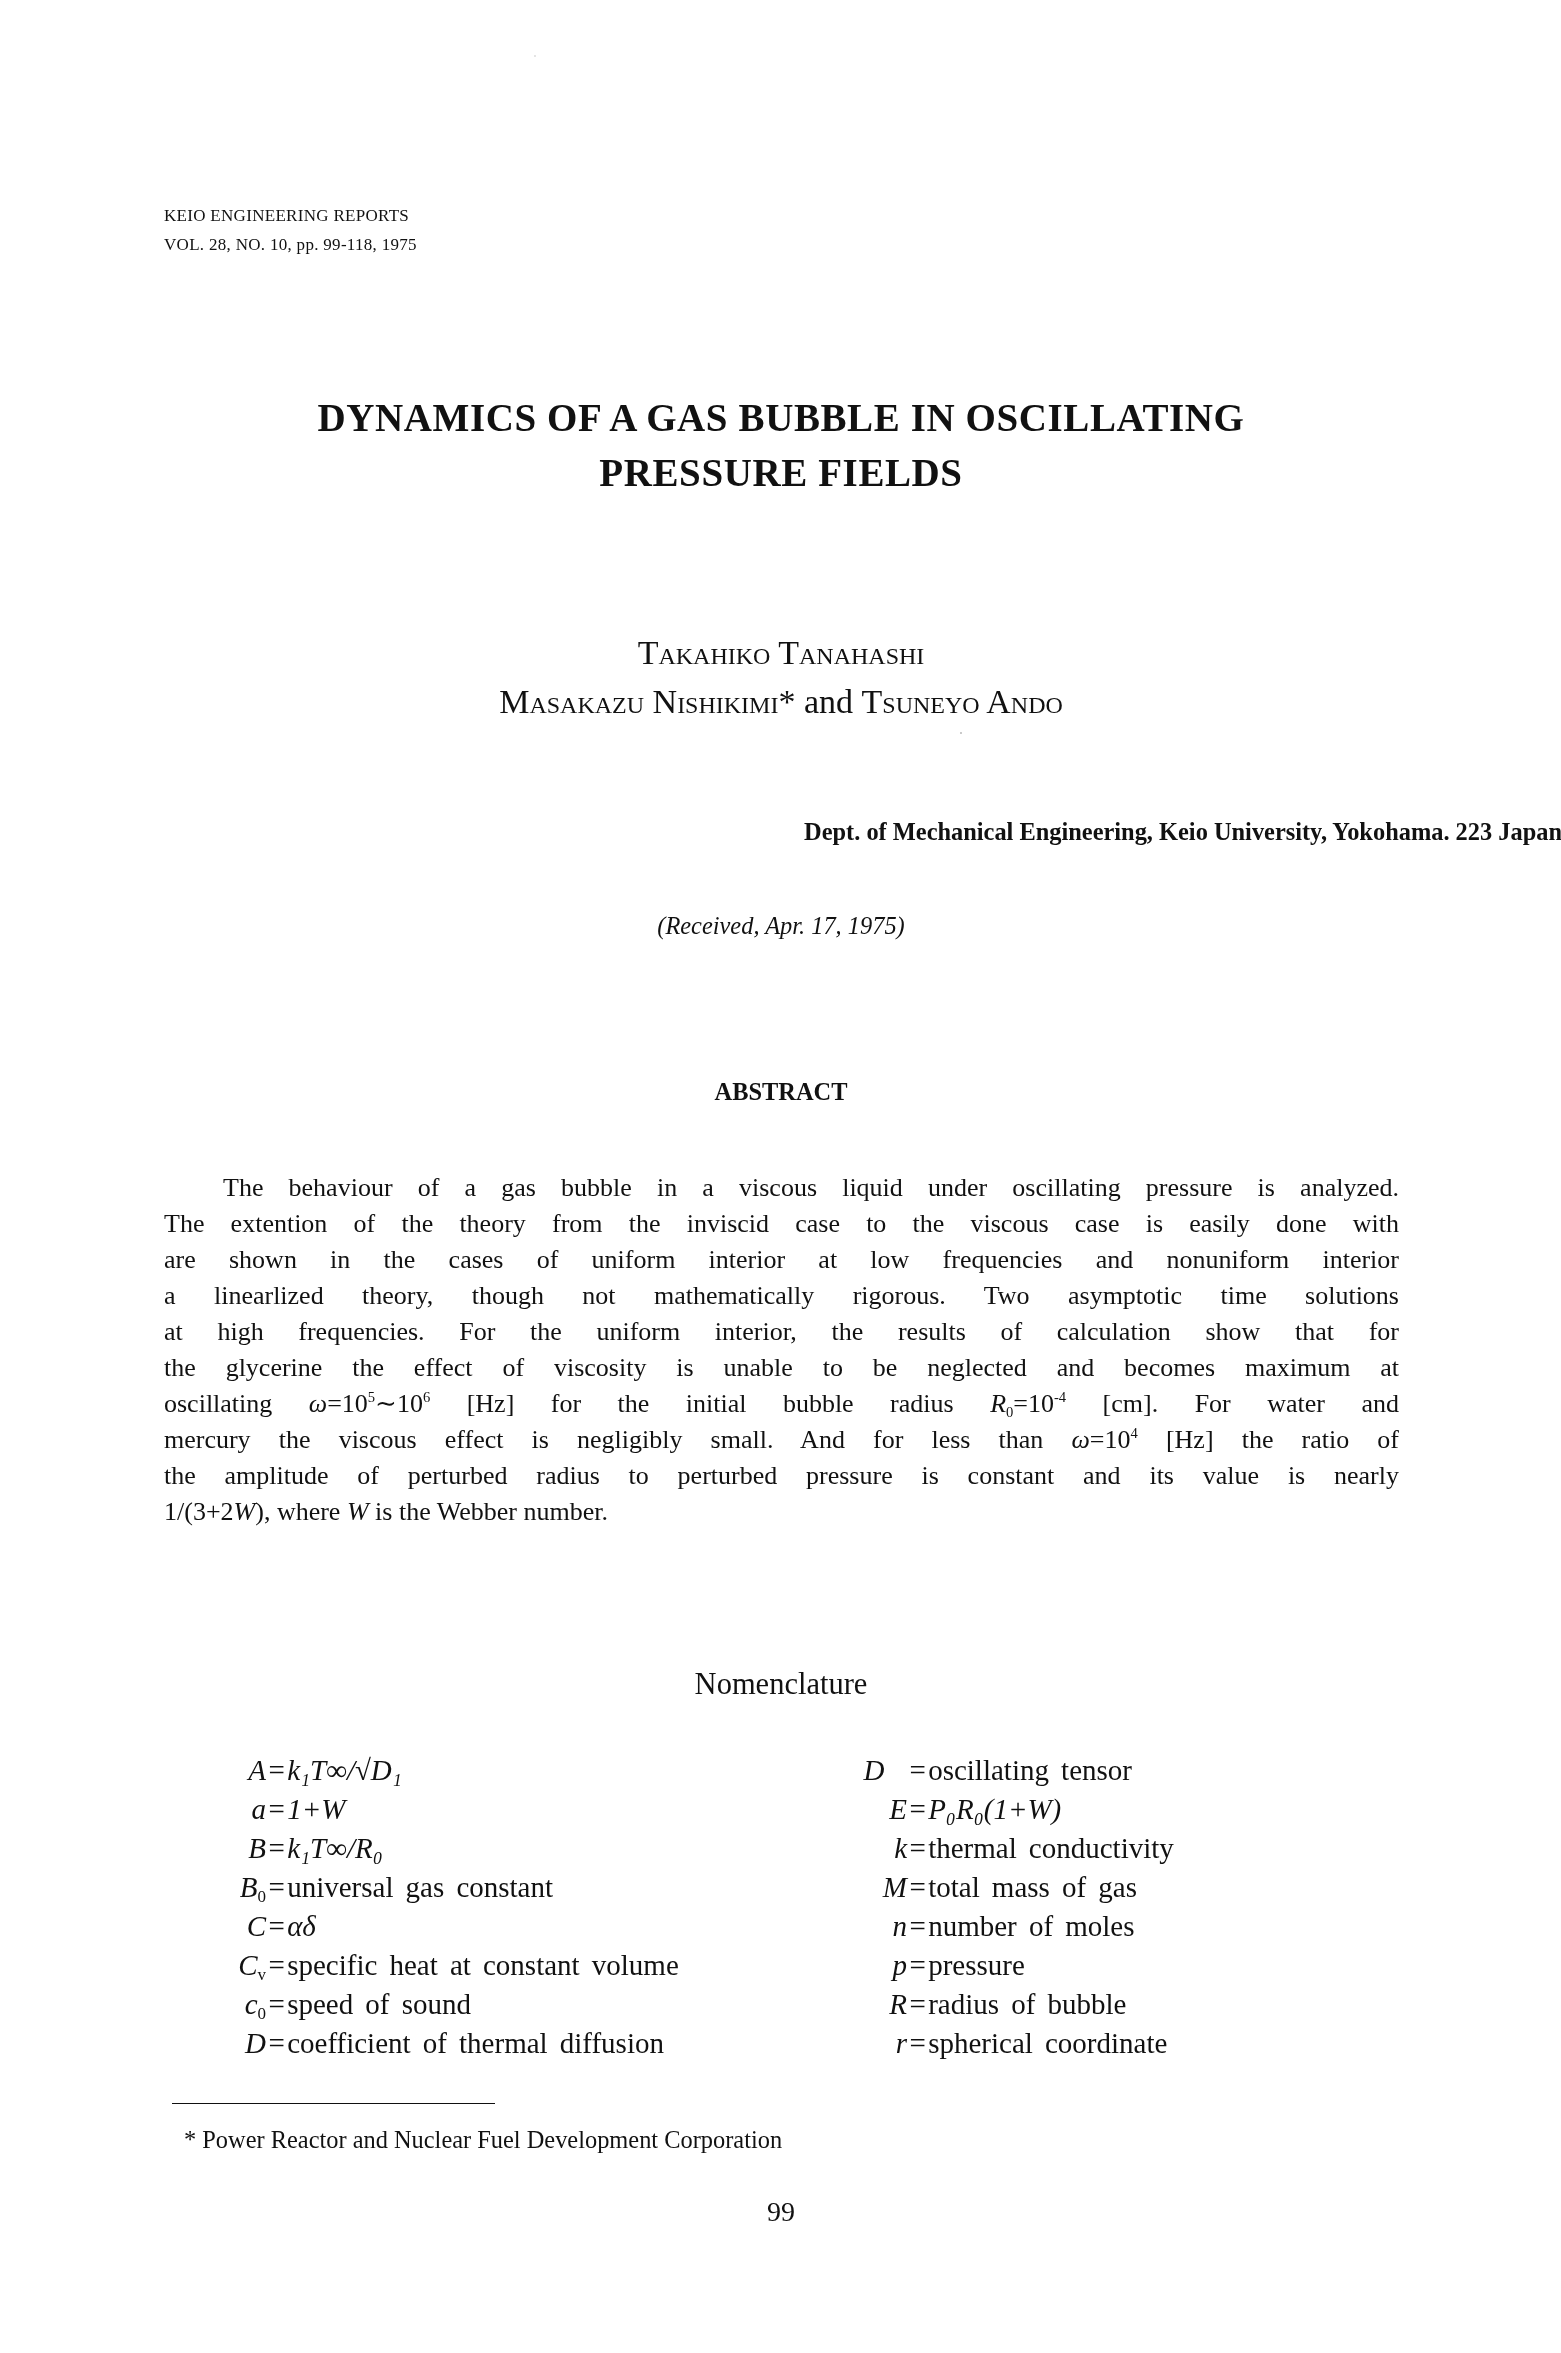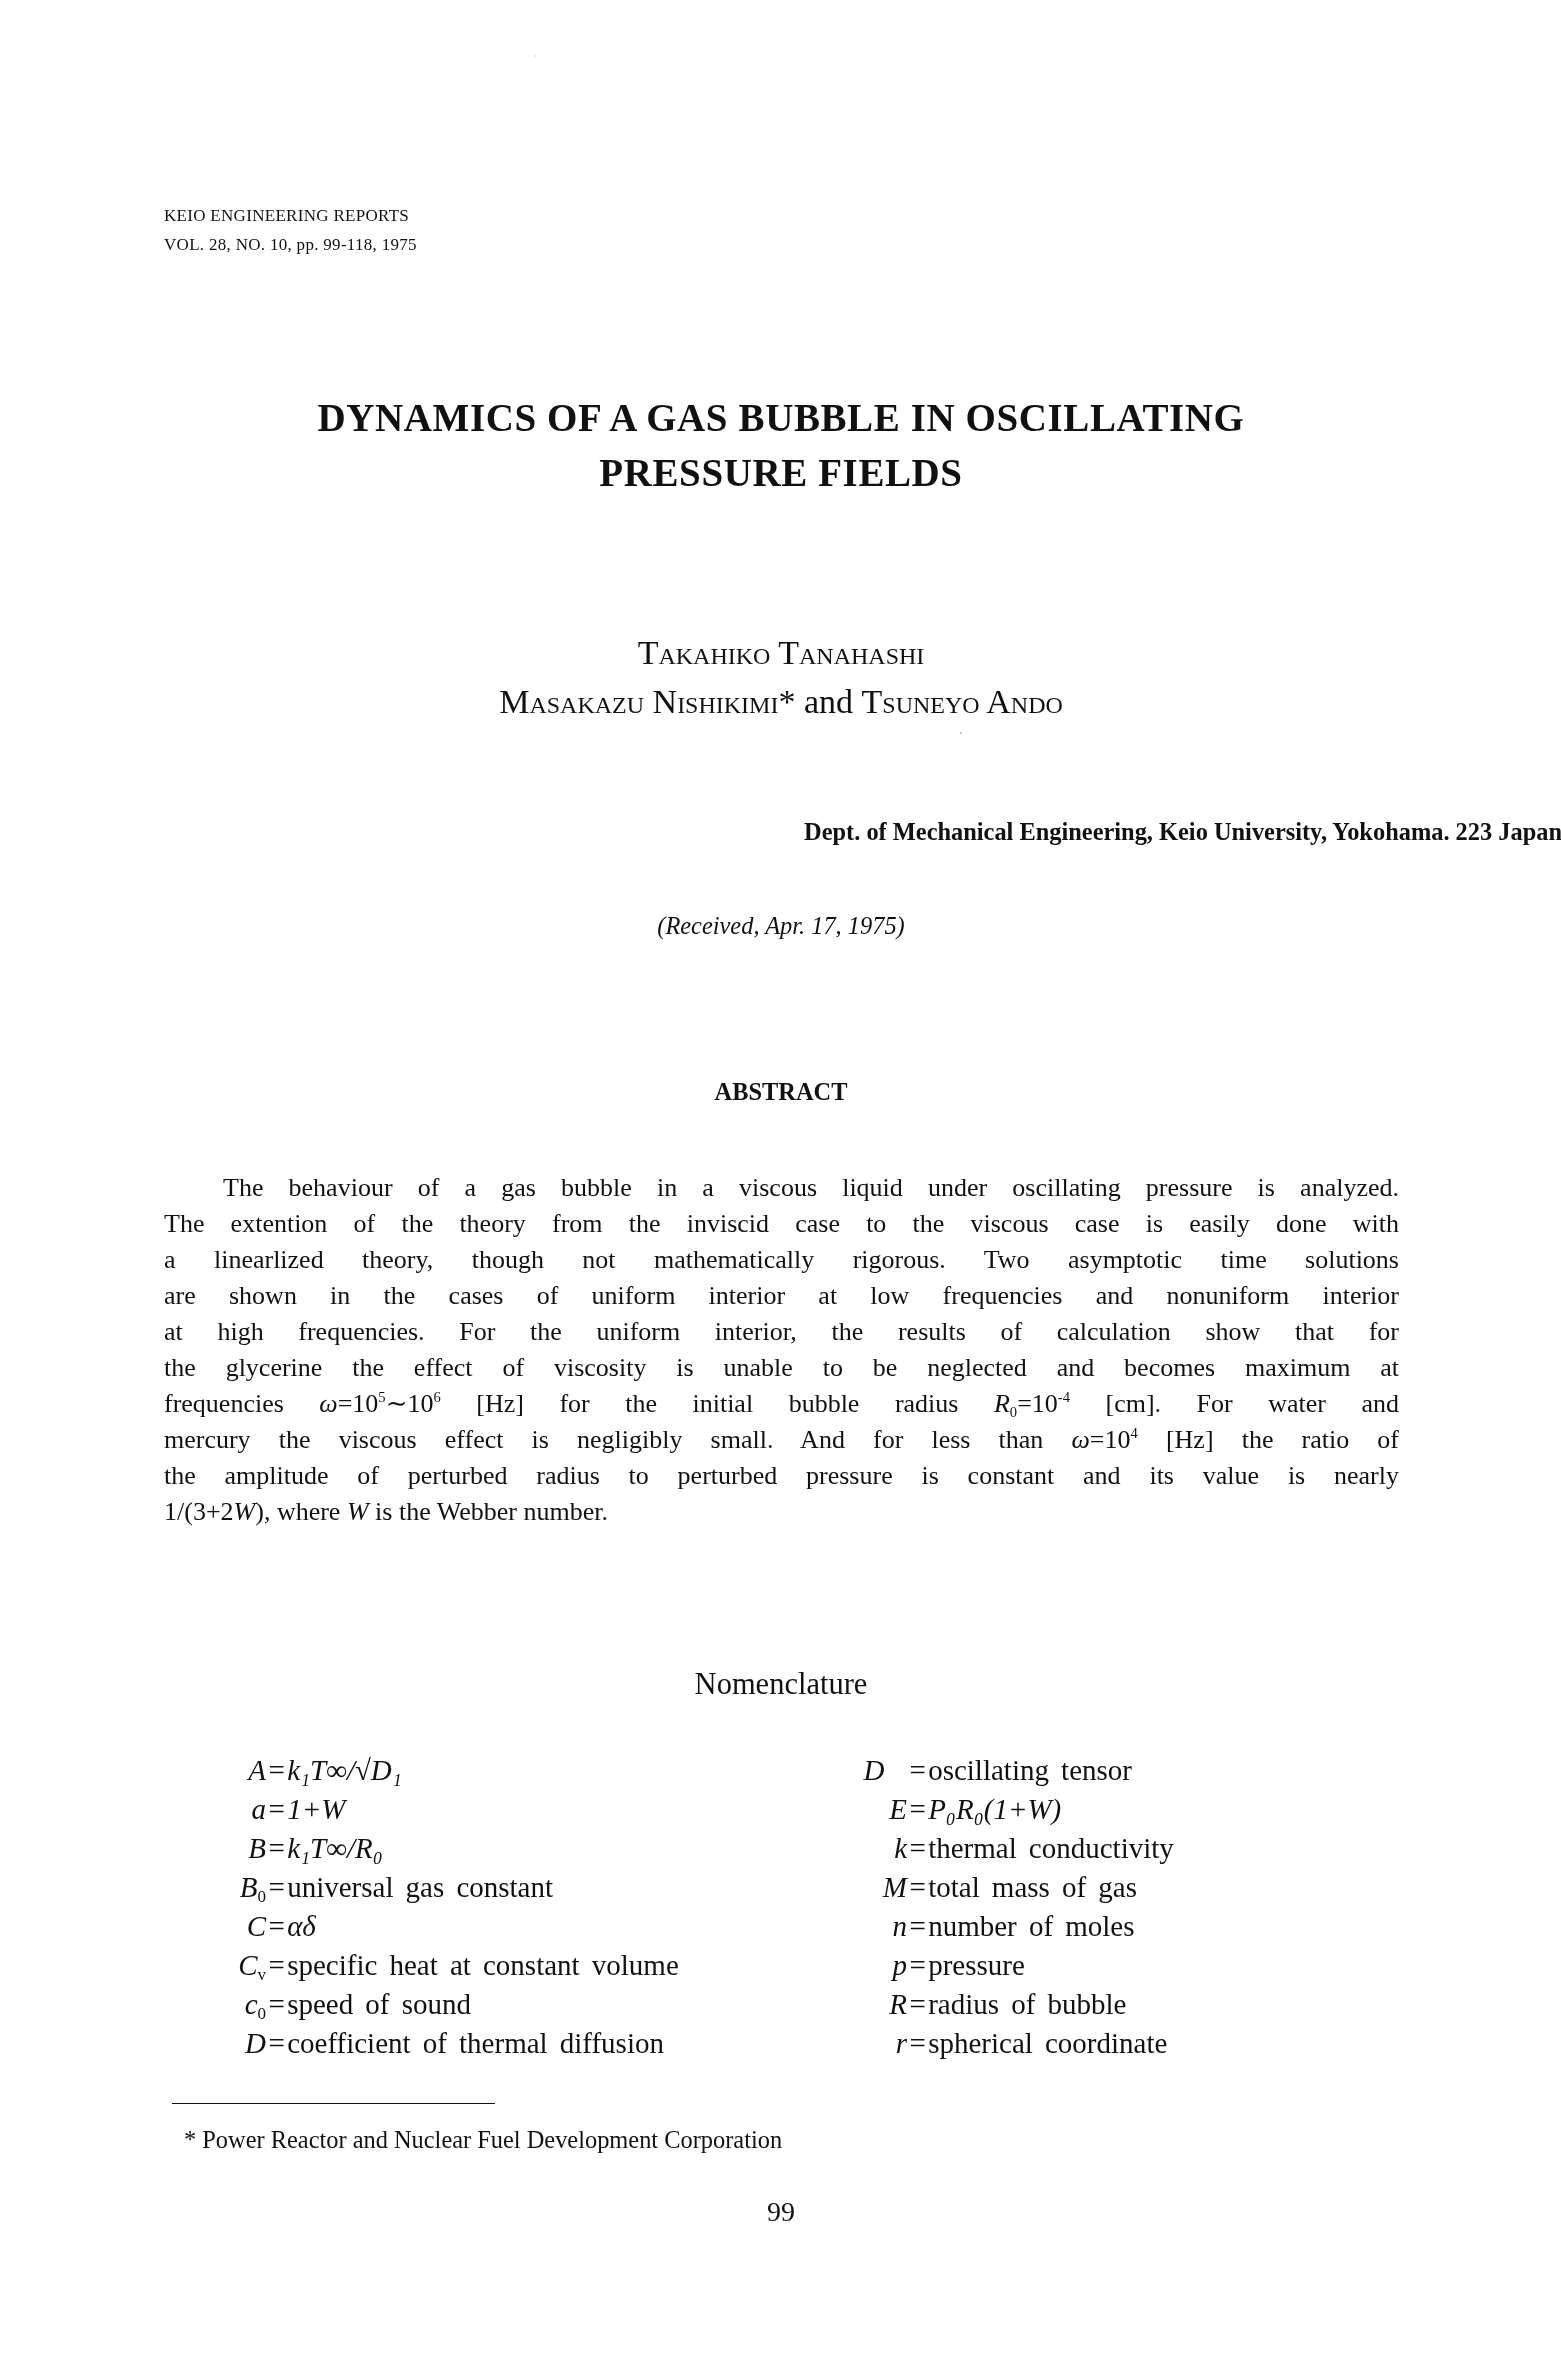--- a/index.html
+++ b/index.html
@@ -209,25 +209,25 @@
 
 <div class="abs affil">Dept. of Mechanical Engineering, Keio University, Yokohama. 223 Japan</div>
 
 <div class="abs received">(Received, Apr. 17, 1975)</div>
 
 <div class="abs abstract-heading">ABSTRACT</div>
 
 <div class="abs abstract-body">
   <span class="abstract-line first">The behaviour of a gas bubble in a viscous liquid under oscillating pressure is analyzed.</span>
   <span class="abstract-line">The extention of the theory from the inviscid case to the viscous case is easily done with</span>
+  <span class="abstract-line">are shown in the cases of uniform interior at low frequencies and nonuniform interior</span>
   <span class="abstract-line">a linearlized theory, though not mathematically rigorous.  Two asymptotic time solutions</span>
-  <span class="abstract-line">are shown in the cases of uniform interior at low frequencies and nonuniform interior</span>
   <span class="abstract-line">at high frequencies.  For the uniform interior, the results of calculation show that for</span>
   <span class="abstract-line">the glycerine the effect of viscosity is unable to be neglected and becomes maximum at</span>
-  <span class="abstract-line"><span>frequencies </span><i>ω</i><span>=10</span><sup>5</sup><span>∼10</span><sup>6</sup><span> [Hz] for the initial bubble radius </span><i>R</i><sub>0</sub><span>=10</span><sup>-4</sup><span> [cm].  For water and</span></span>
+  <span class="abstract-line"><span>oscillating </span><i>ω</i><span>=10</span><sup>5</sup><span>∼10</span><sup>6</sup><span> [Hz] for the initial bubble radius </span><i>R</i><sub>0</sub><span>=10</span><sup>-4</sup><span> [cm].  For water and</span></span>
   <span class="abstract-line"><span>mercury the viscous effect is negligibly small.  And for less than </span><i>ω</i><span>=10</span><sup>4</sup><span> [Hz] the ratio of</span></span>
   <span class="abstract-line">the amplitude of perturbed radius to perturbed pressure is constant and its value is nearly</span>
   <span class="abstract-line last"><span>1/(3+2</span><i>W</i><span>), where </span><i>W</i><span> is the Webber number.</span></span>
 </div>
 
 <div class="abs nom-heading">Nomenclature</div>
 
 <div class="abs nom-col left">
   <div class="nom-row">
       <span class="nom-sym"><span>A</span></span>

